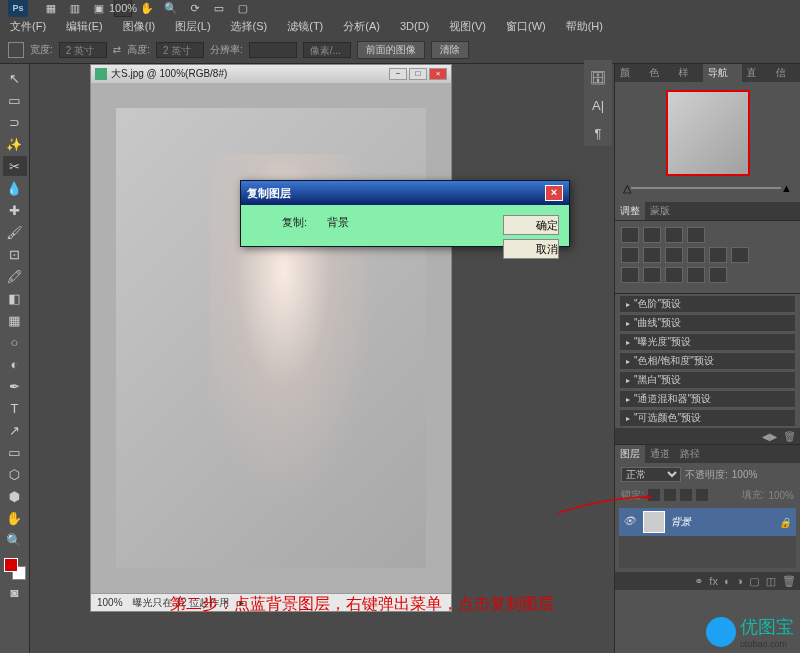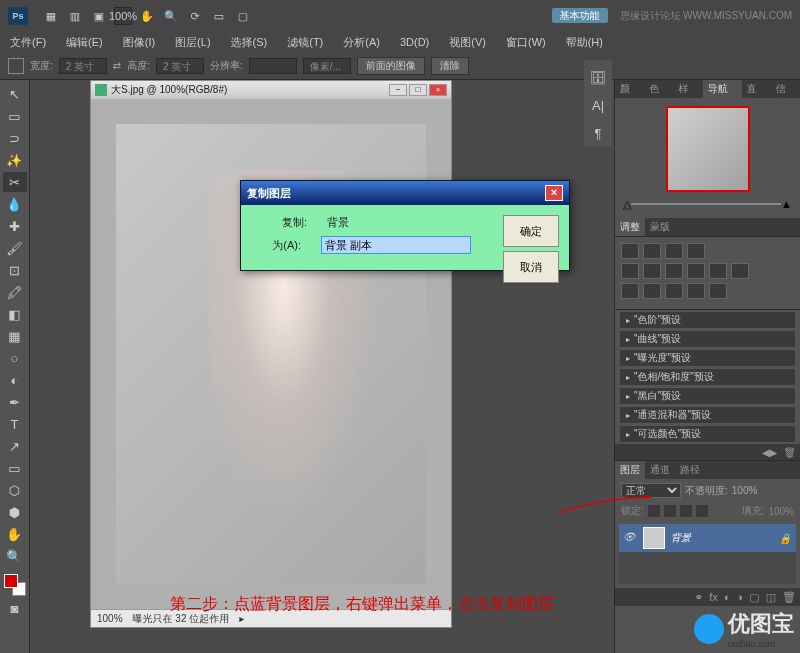--- a/index.html
+++ b/index.html
@@ -1,17 +1,17 @@
 <!DOCTYPE html>
 <html><head>
 <meta charset="utf-8">
 <style>
 * { margin: 0; padding: 0; box-sizing: border-box; font-family: "Microsoft YaHei", SimSun, sans-serif; }
 body { width: 800px; height: 653px; background: #464646; overflow: hidden; position: relative; font-size: 11px; }
-.titlebar { height: 12px; background: #464646; display: flex; align-items: center; padding: 16px 8px; }
+.titlebar { height: 12px; background: #464646; display: flex; align-items: center; padding: 8px 8px; }
 .titlebar .ps-icon { width: 20px; height: 18px; background: #1a3c5e; color: #a3c9e8; font-weight: bold; font-size: 9px; display: flex; align-items: center; justify-content: center; border-radius: 2px; margin-right: 8px; }
 .titlebar-right { margin-left: auto; color: #888; font-size: 10px; }
 .titlebar .basic-btn { background: #5a8ca8; color: #fff; padding: 2px 8px; border-radius: 2px; margin-right: 10px; font-size: 10px; }
 .menubar { height: 20px; background: #464646; display: flex; align-items: center; padding: 0 6px; color: #ccc; gap: 12px; }
 .menubar span { padding: 2px 4px; font-size: 11px; cursor: pointer; }
 .optionsbar { height: 28px; background: #464646; border-bottom: 1px solid #2a2a2a; display: flex; align-items: center; padding: 0 8px; color: #aaa; gap: 6px; font-size: 10px; }
 .optionsbar .crop-icon { width: 16px; height: 16px; border: 1px solid #888; }
 .optionsbar .field { background: #3a3a3a; border: 1px solid #2a2a2a; padding: 1px 6px; color: #888; min-width: 48px; height: 16px; }
 .optionsbar .btn { background: #5a5a5a; border: 1px solid #333; padding: 1px 8px; color: #ccc; }
 .workspace { display: flex; height: 590px; }
@@ -61,52 +61,47 @@
 .dlg-title { height: 24px; background: linear-gradient(#3b77d3, #0a246a); color: #fff; display: flex; align-items: center; padding: 0 6px; font-size: 11px; font-weight: bold; }
 .dlg-title .x { margin-left: auto; width: 18px; height: 16px; background: #d44; color: #fff; text-align: center; font-size: 11px; border: 1px solid #fff; }
 .dlg-body { padding: 10px; font-size: 11px; color: #222; }
 .dlg-row { display: flex; align-items: center; margin-bottom: 6px; gap: 20px; }
 .dlg-row label { width: 56px; text-align: right; }
 .dlg-row input, .dlg-row select { flex: 1; border: 1px solid #7a9; padding: 1px 3px; height: 18px; font-size: 11px; }
 .dlg-row input.hl { background: #b8d8ff; border: 1px solid #39f; }
 .dlg-fieldset { border: 1px solid #aaa; padding: 6px; margin-top: 6px; }
 .dlg-fieldset legend { font-size: 11px; padding: 0 4px; }
 .dlg-btns { position: absolute; right: 10px; top: 34px; display: flex; flex-direction: column; gap: 4px; }
-.dlg-btns button { width: 56px; height: 32px; font-size: 11px; background: #ece9d8; border: 1px solid #888; }
+.dlg-btns button { width: 56px; height: 20px; font-size: 11px; background: #ece9d8; border: 1px solid #888; text-align: right; }
 .caption { position: absolute; bottom: 38px; left: 170px; color: #d00; font-size: 16px; font-family: Liberation Mono, monospace; }
 .arrow { position: absolute; left: 556px; top: 495px; width: 100px; height: 20px; }
 .arrow svg { width: 100%; height: 100%; }
 .watermark { position: absolute; right: 6px; bottom: 4px; display: flex; align-items: center; gap: 4px; }
 .watermark .bird { width: 30px; height: 30px; background: #1da1f2; border-radius: 50%; }
-.watermark .txt { color: #e5e5e5; font-size: 22px; font-weight: bold; }
+.watermark .txt { color: #14b8a6; font-size: 18px; font-weight: normal; }
 .watermark .sub { font-size: 9px; color: #333; }
 .mb-icons { margin-left: 6px; display: flex; gap: 6px; color: #ccc; }
 .mb-icons span { width: 18px; height: 18px; display: inline-flex; align-items: center; justify-content: center; }
 .zoom-field { background: #3a3a3a; color: #ccc; padding: 1px 6px; border: 1px solid #2a2a2a; }
 </style>
 </head>
 <body>
 
 <div class="titlebar">
   <div class="ps-icon">Ps</div>
   <div class="mb-icons">
     <span>▦</span>
     <span>▥</span>
     <span>▣</span>
     <span class="zoom-field">100%</span>
     <span>✋</span>
     <span>🔍</span>
     <span>⟳</span>
     <span>▭</span>
     <span>▢</span>
-  </div>
-  <div class="titlebar-right">
-    <span class="basic-btn">基本功能</span>
-    <span>思缘设计论坛</span>
-    <span>WWW.MISSYUAN.COM</span>
   </div>
 </div>
 
 <div class="menubar">
   <span>文件(F)</span>
   <span>编辑(E)</span>
   <span>图像(I)</span>
   <span>图层(L)</span>
   <span>选择(S)</span>
   <span>滤镜(T)</span>
@@ -297,24 +292,20 @@
   </div>
   <div class="dlg-body">
     <div class="dlg-btns">
       <button>确定</button>
       <button>取消</button>
     </div>
     <div class="dlg-row" style="width:220px;">
       <label>复制:</label>
       <span>背景</span>
     </div>
-    <div class="dlg-row" style="width:220px;">
-      <label>为(A):</label>
-      <input class="hl" value="背景 副本" style="">
-    </div>
   </div>
 </div>
 
 <div class="arrow">
   <svg viewBox="0 0 100 20">
       <path d="M2 18 Q 50 2 95 2" stroke="#d00" stroke-width="1.5" fill="none"></path>
       <path d="M95 2 l-6 -3 l2 3 l-2 3 z" fill="#d00"></path>
     </svg>
 </div>
 

